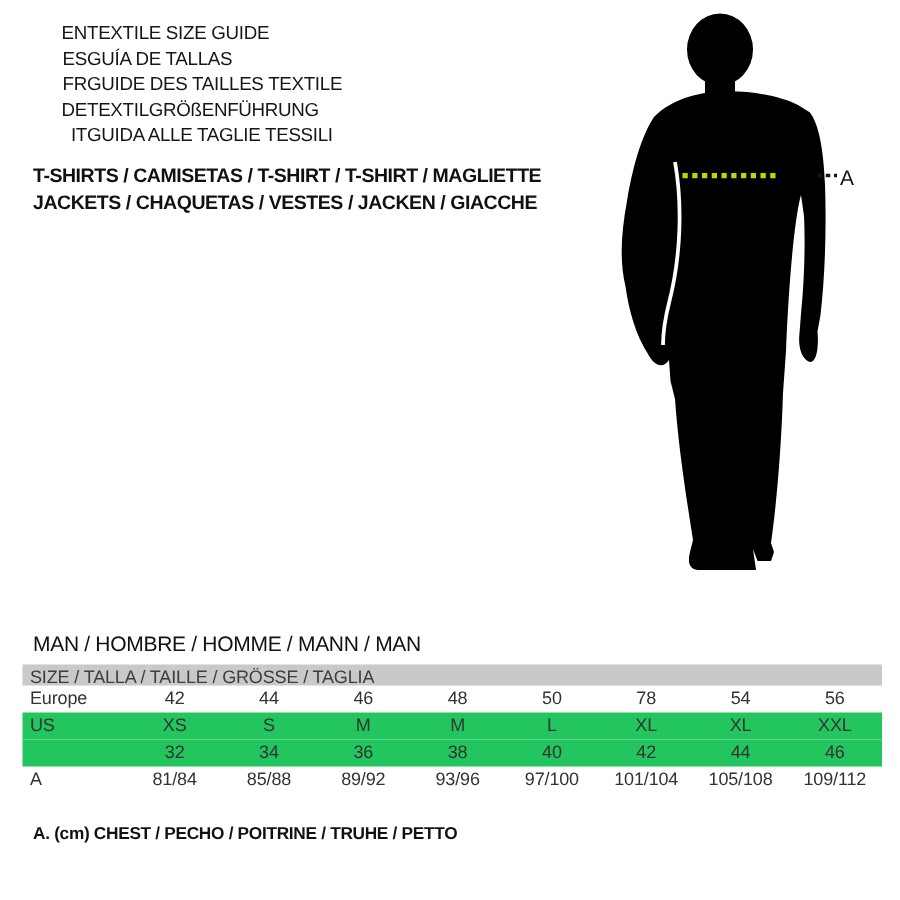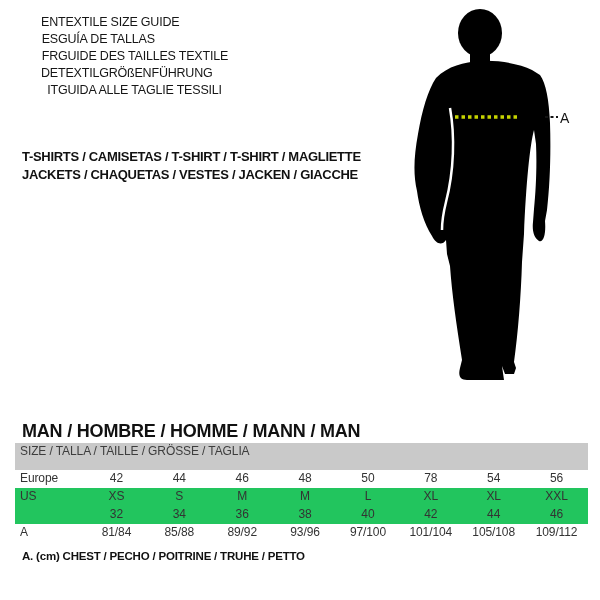--- a/index.html
+++ b/index.html
@@ -5,30 +5,30 @@
   html,body { margin:0; padding:0; background:#ffffff; }
   .canvas {
     position:relative; width:600px; height:600px; background:#ffffff;
     font-family:"Liberation Sans", sans-serif; color:#1a1a1a; overflow:hidden;
   }
   
   .lang-list { position:absolute; left:25px; top:13px; }
   .lang-row { display:flex; height:17px; align-items:center; font-size:12.5px; letter-spacing:-0.2px; color:#161616; }
   .lang-code { width:33px; flex:0 0 33px;text-align:right; }
   
-  .products { position:absolute; left:22px; top:108px; font-weight:bold; font-size:13px; line-height:17.5px; letter-spacing:-0.3px; color:#111;margin-top:40px; }
+  .products { position:absolute; left:22px; top:108px; font-weight:bold; font-size:13px; line-height:17.5px; letter-spacing:-0.3px; color:#111; }
   
   .figure-wrap { position:absolute; left:412px; top:6px; width:168px; height:380px; }
   .figure-wrap svg { position:absolute; left:0; top:0; }
   .measure-label { position:absolute; left:148px; top:104px; font-size:14px; color:#141414; }
   
-  .section-title { position:absolute; left:22px; top:421px; font-weight:bold; font-size:18px; letter-spacing:-0.2px; color:#111; }
+  .section-title { position:absolute; left:22px; top:421px; font-weight:normal; font-size:14px; letter-spacing:-0.2px; color:#111; }
   
   .size-table { position:absolute; left:15px; top:443px; width:573px; font-size:12px; letter-spacing:-0.1px; }
-  .thead { height:27px; line-height:17px; background:#c9c9c9; color:#3d3d3d; padding-left:5px; }
+  .thead { height:14px; line-height:17px; background:#c9c9c9; color:#3d3d3d; padding-left:5px; }
   .trow { display:flex; height:18px; line-height:17px; color:#333333; }
   .trow.band { background:#22c55e; }
   .tlabel { width:70px; flex:0 0 70px; padding-left:5px; box-sizing:border-box; }
   .tcell { flex:1; text-align:center; }
   
   .footnote { position:absolute; left:22px; top:550px; font-weight:bold; font-size:11.5px; letter-spacing:-0.2px; color:#111; }
 </style>
 </head>
 <body>
 

